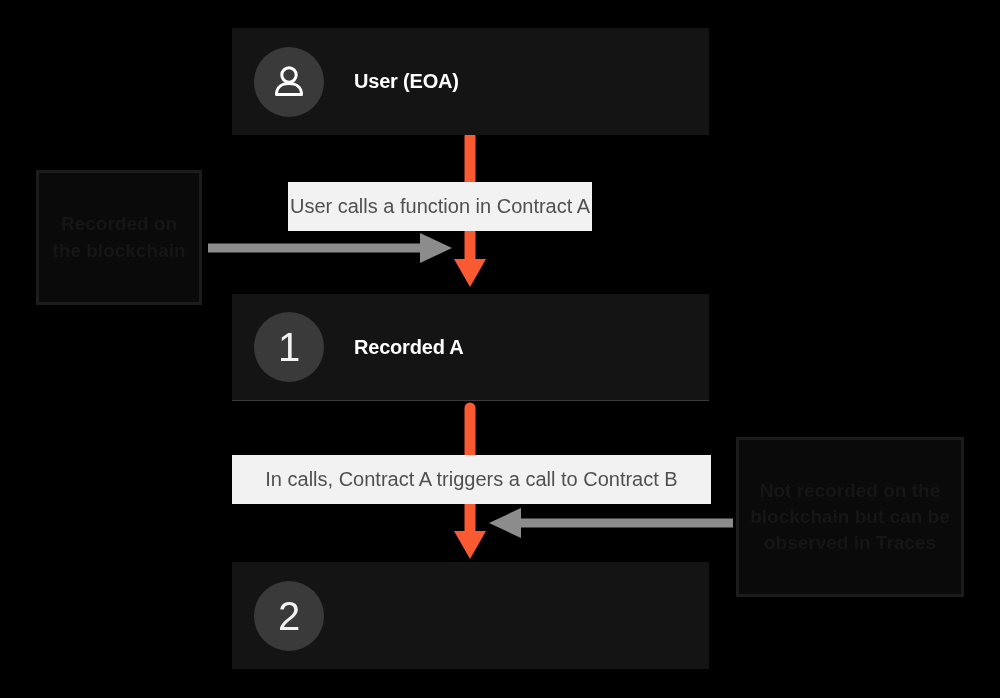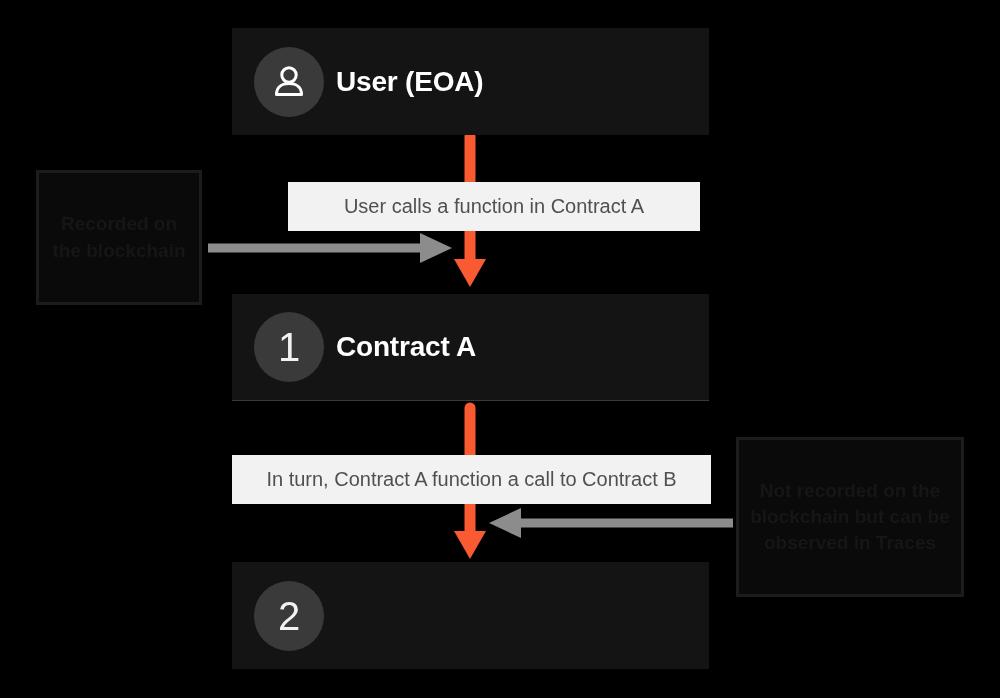--- a/index.html
+++ b/index.html
@@ -51,23 +51,23 @@
     color: #ffffff;
   }
   .node-badge .num {
     font-size: 40px;
     font-weight: 300;
     line-height: 1;
     color: #f2f2f2;
     letter-spacing: 0;
   }
   .node-label {
-    margin-left: 12px;
+    margin-left: 30px;
     color: #ffffff;
-    font-size: 28px;
+    font-size: 20px;
     font-weight: 700;
     letter-spacing: -0.2px;
     white-space: nowrap;
   }
 
   
   .caption {
     position: absolute;
     background: #f2f2f2;
     color: #505050;
@@ -134,35 +134,35 @@
         <path d="M7.5 32.5 C7.5 24.8 13.2 21.5 20 21.5 C26.8 21.5 32.5 24.8 32.5 32.5 Z" fill="none" stroke="#ffffff" stroke-width="3" stroke-linejoin="round"></path>
       </svg>
     </div>
     <div class="node-label">User (EOA)</div>
   </div>
 
   <div class="node with-rule" style="left:232px; top:294px; width:477px; height:107px;">
     <div class="node-badge">
       <span class="num">1</span>
     </div>
-    <div class="node-label">Contract A</div>
+    <div class="node-label">Recorded A</div>
   </div>
 
   <div class="node" style="left:232px; top:562px; width:477px; height:107px;">
     <div class="node-badge">
       <span class="num">2</span>
     </div>
   </div>
 
-  <div class="caption" style="left:288px; top:182px; width:412px; height:49px;">
+  <div class="caption" style="left:288px; top:182px; width:304px; height:49px;">
     <span>User calls a function in Contract A</span>
   </div>
 
   <div class="caption" style="left:232px; top:455px; width:479px; height:49px;">
-    <span>In turn, Contract A function a call to Contract B</span>
+    <span>In calls, Contract A triggers a call to Contract B</span>
   </div>
 
   <div class="connector gray" style="left:206px; top:230px; width:255px; height:36px;">
     <svg width="255" height="36" viewBox="0 0 255 36" xmlns="http://www.w3.org/2000/svg">
       <line x1="2" y1="18" x2="216" y2="18" stroke="#8c8c8c" stroke-width="9"></line>
       <path d="M246 18 L214 3 L214 33 Z" fill="#8c8c8c"></path>
     </svg>
   </div>
 
   <div class="connector gray" style="left:480px; top:505px; width:255px; height:36px;">

